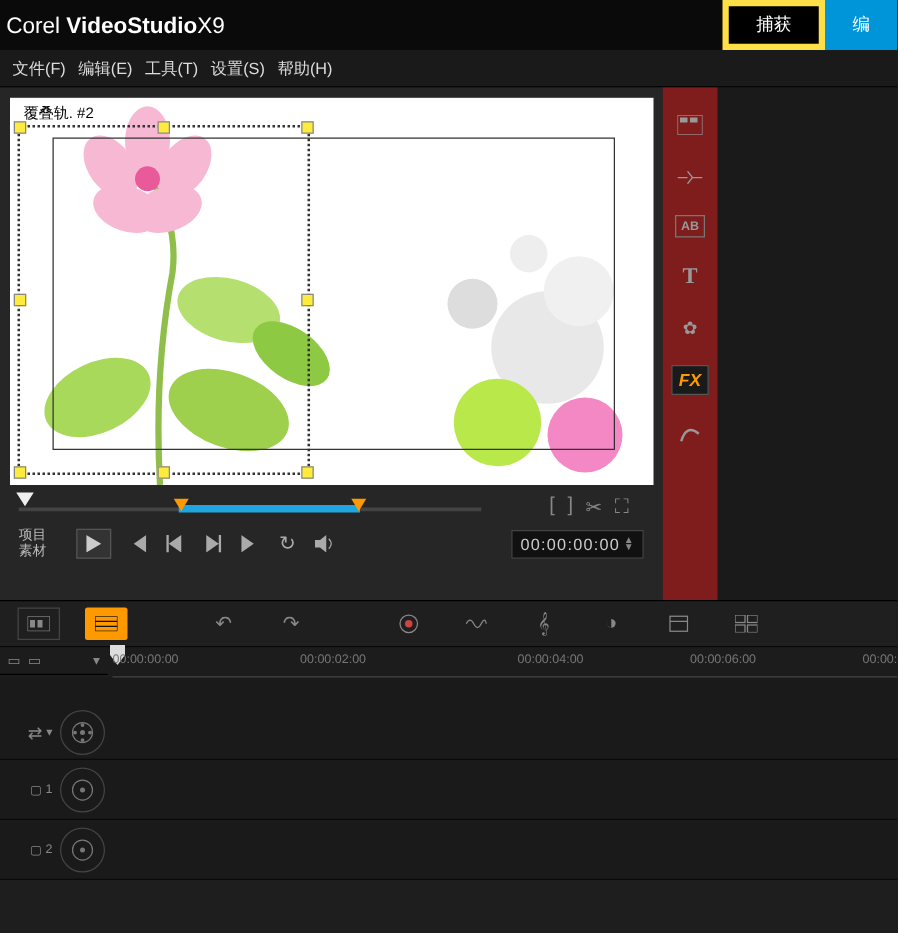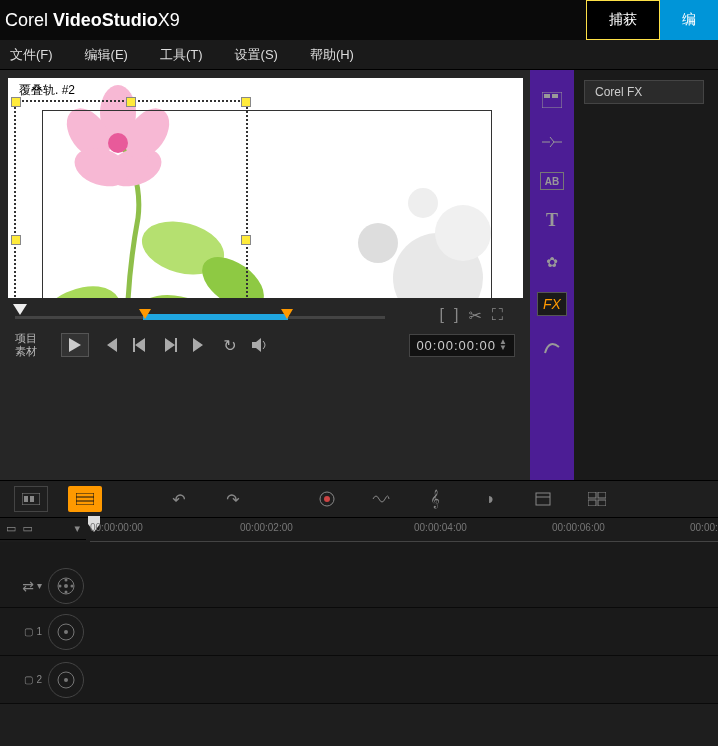--- a/index.html
+++ b/index.html
@@ -5,33 +5,33 @@
 * { margin: 0; padding: 0; box-sizing: border-box; font-family: "Microsoft YaHei", Arial, sans-serif; }
 body { background: #1e1e1e; color: #ccc; width: 718px; height: 746px; overflow: hidden; position: relative; }
 
 
 .titlebar { height: 40px; background: #0a0a0a; display: flex; align-items: center; padding: 0 5px; }
 .logo-brand { color: #fff; font-size: 18px; }
 .logo-brand .light { font-weight: 300; }
 .logo-brand .bold { font-weight: 600; }
 .titlebar-right { position: absolute; right: 0; top: 0; display: flex; }
 .tab-btn { height: 40px; padding: 0 22px; display: flex; align-items: center; font-size: 14px; color: #fff; }
-.tab-capture { background: #000; border: 1px solid #fde047; }
+.tab-capture { background: #000; border: 5px solid #fde047; }
 .tab-edit { background: #0095d8; }
 
 
-.menubar { height: 30px; background: #1a1a1a; display: flex; align-items: center; padding: 0 10px; gap: 32px; font-size: 13px; border-bottom: 1px solid #000; }
+.menubar { height: 30px; background: #1a1a1a; display: flex; align-items: center; padding: 0 10px; gap: 10px; font-size: 13px; border-bottom: 1px solid #000; }
 .menu-item { color: #ddd; cursor: pointer; }
 
 
 .main { display: flex; height: 410px; }
 
 
 .preview-area { width: 530px; background: #262626; position: relative; padding: 5px; }
-.preview-canvas { position: relative; width: 515px; height: 220px; background: #1d4ed8; margin: 3px; overflow: hidden; }
+.preview-canvas { position: relative; width: 515px; height: 310px; background: #1d4ed8; margin: 3px; overflow: hidden; }
 .flower-bg { position: absolute; inset: 0; }
 .sel-box { position: absolute; border: 1px dashed #000; }
 .sel-box.dotted { border: 2px dotted #333; }
 .sel-box.solid { border: 1px solid #333; }
 .handle { position: absolute; width: 10px; height: 10px; background: #ffeb3b; border: 1px solid #888; }
 .overlay-label { position: absolute; top: 4px; left: 10px; font-size: 12px; color: #000; background: #fff; padding: 0 1px; }
 
 
 .scrubber { position: relative; height: 22px; margin: 8px 10px 0 10px; }
 .scrub-line { position: absolute; top: 10px; left: 0; right: 130px; height: 3px; background: #444; }
@@ -43,21 +43,21 @@
 
 .controls { display: flex; align-items: center; padding: 4px 10px; gap: 12px; }
 .pm-labels { font-size: 11px; color: #bbb; line-height: 13px; text-align: right; margin-right: 12px; }
 .ctrl-ico { width: 18px; height: 18px; color: #aaa; cursor: pointer; display:flex; align-items:center; justify-content:center;}
 .play-btn { width: 28px; height: 24px; background: #333; border: 1px solid #555; display: flex; align-items: center; justify-content: center; }
 .timecode { margin-left: auto; background: #111; border: 1px solid #444; padding: 3px 6px; font-family: monospace; font-size: 13px; letter-spacing: 1px; color: #ccc; display:flex; align-items:center; gap:3px;}
 .spinner { font-size: 8px; color: #888; line-height: 6px; }
 
 
 .library { flex: 1; background: #1a1a1a; display: flex; }
-.lib-tools { width: 44px; background: #4c1d95; display: flex; flex-direction: column; align-items: center; padding-top: 18px; gap: 18px; }
+.lib-tools { width: 44px; background: #7f1d1d; display: flex; flex-direction: column; align-items: center; padding-top: 18px; gap: 18px; }
 .lib-tool { width: 30px; height: 24px; display: flex; align-items: center; justify-content: center; color: #999; font-size: 14px; cursor:pointer;}
 .lib-tool.active { color: #f90; border: 1px solid #555; background: #1a1a1a; }
 .lib-content { flex: 1; padding: 10px; }
 .lib-tab { background: #2b2b2b; padding: 4px 10px; font-size: 12px; color: #ccc; margin-bottom: 14px; border: 1px solid #444; width: fit-content; min-width: 120px;}
 .fx-thumbs { display: flex; gap: 12px; }
 .fx-item { text-align: center; }
 .fx-thumb { width: 92px; height: 70px; background: #0a0; border: 2px solid #0cf; position: relative; overflow:hidden;}
 .fx-thumb.alt { width: 10px; background: #0cf; border: none; }
 .fx-label { font-size: 10px; color: #aaa; margin-top: 6px; }
 
@@ -224,29 +224,28 @@
           </svg>
         </div>
       <div class="lib-tool">
           <svg width="20" height="14">
             <path d="M0 7h8M12 7h8M8 2l4 5-4 5" stroke="#999" fill="none"></path>
           </svg>
         </div>
       <div class="lib-tool" style="border:1px solid #777;font-size:10px;font-weight:bold;width:24px;height:18px;">AB</div>
       <div class="lib-tool" style="font-family:serif;font-size:18px;font-weight:bold;">T</div>
       <div class="lib-tool">✿</div>
-      <div class="lib-tool active" style="font-weight:normal;font-style:italic;">FX</div>
+      <div class="lib-tool active" style="font-weight:bold;font-style:italic;">FX</div>
       <div class="lib-tool">
           <svg width="18" height="18">
             <path d="M2 16 Q 6 2 16 10" stroke="#999" fill="none" stroke-width="2"></path>
           </svg>
         </div>
     </div>
     <div class="lib-content">
-      <div class="lib-tab">Corel FX</div>
     </div>
   </div>
 </div>
 
 <div class="tl-toolbar">
   <div class="tl-tbtn box">
       <svg width="18" height="12">
         <rect width="18" height="12" fill="none" stroke="#888"></rect>
         <rect x="2" y="3" width="4" height="6" fill="#888"></rect>
         <rect x="8" y="3" width="4" height="6" fill="#888"></rect>

